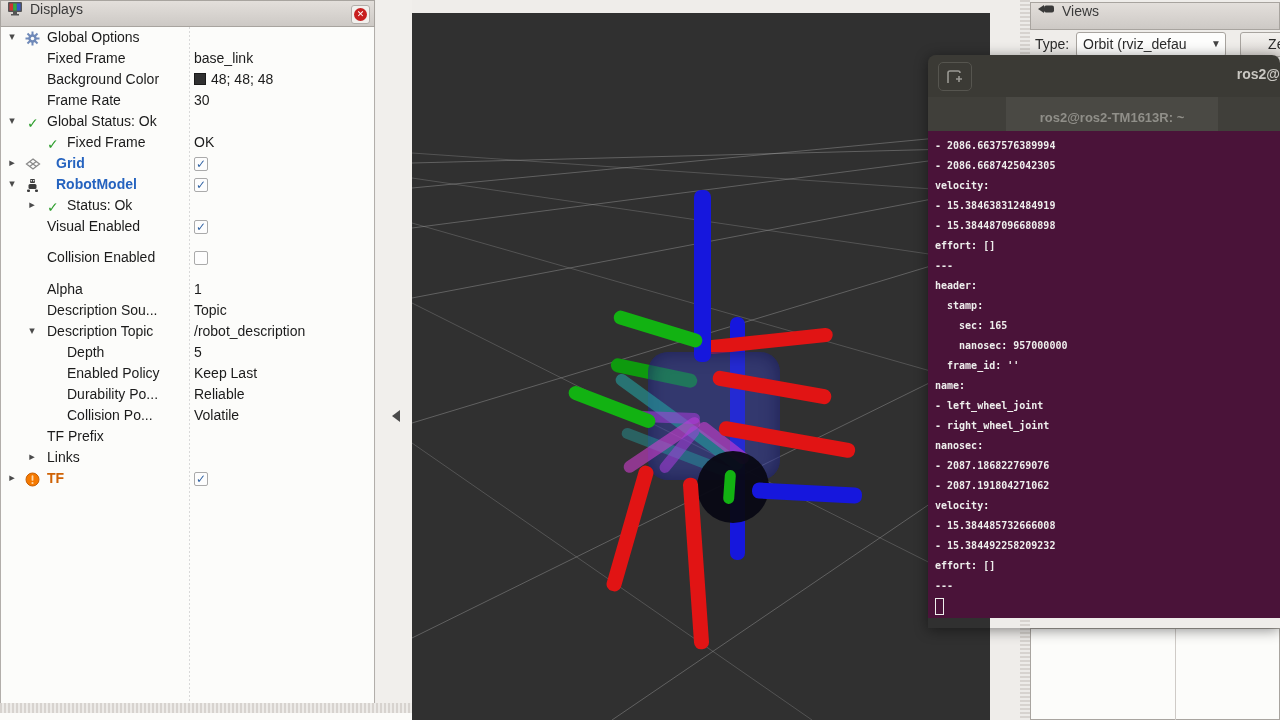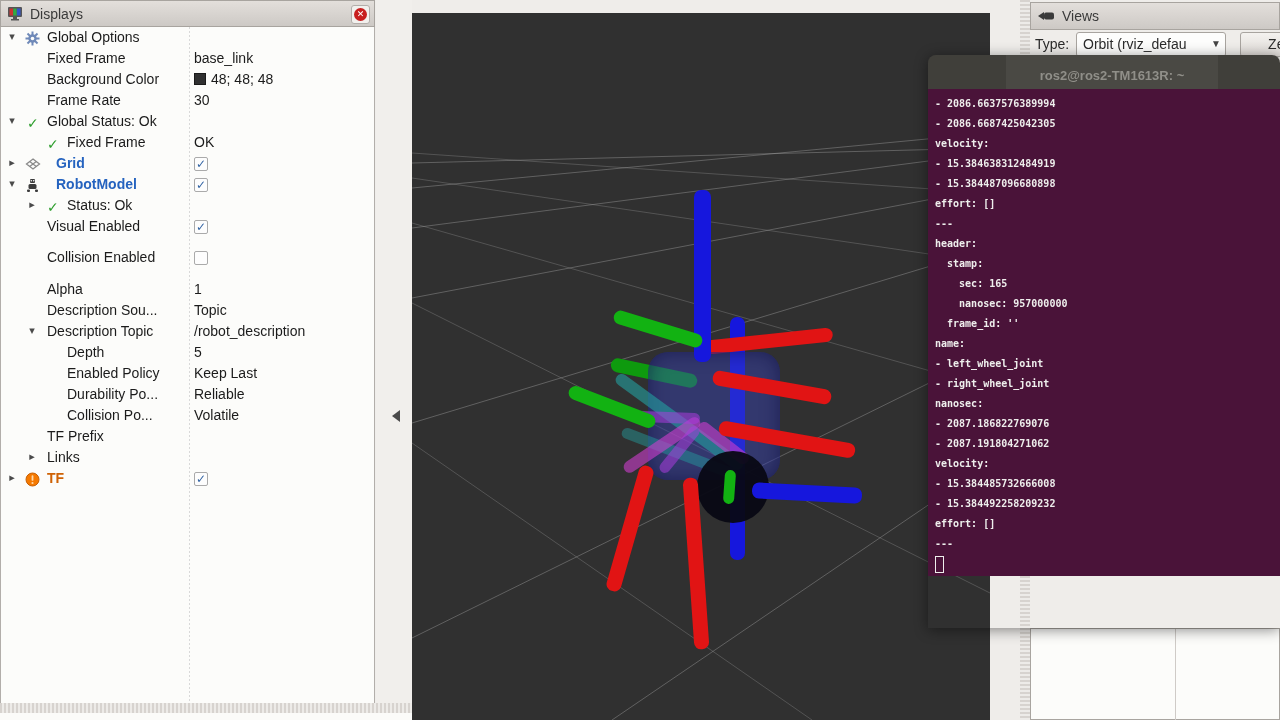--- a/index.html
+++ b/index.html
@@ -2,21 +2,21 @@
 <html><head>
 <meta charset="utf-8">
 <style>
   * { box-sizing: border-box; }
   html,body { margin:0; padding:0; width:1280px; height:720px; overflow:hidden;
               font-family:"Liberation Sans","DejaVu Sans",sans-serif; }
   #app { position:relative; width:1280px; height:720px; background:#efedea; overflow:hidden; }
 
   
   .ptitle { position:absolute; background:linear-gradient(#e3dfdb,#cdc9c5);
-            border:1px solid #a8a49f; display:flex; align-items:center;
+            border:1px solid #a8a49f; display:flex; 
             font-size:14px; color:#3a3a3a; padding:0 6px; }
   .ptitle .ticon { margin-right:7px; display:inline-flex; }
 
   
   #displays-title { left:0; top:0; width:375px; height:27px; }
   #displays-close { position:absolute; right:4px; top:4px; width:19px; height:19px;
      background:#f2f0ed; border:1px solid #b2aeaa; border-radius:3px;
      display:flex; align-items:center; justify-content:center; cursor:pointer; }
   #displays-close .dot { width:13px; height:13px; border-radius:50%; background:#c81e1e;
      color:#fff; font-size:9px; line-height:13px; text-align:center; font-weight:bold; }
@@ -345,20 +345,30 @@
       <span class="carr">▼</span>
     </span>
     <span id="views-zero-btn">Zero</span>
   </div>
 
   <div id="views-list">
     <div id="views-list-divider"></div>
   </div>
 
   <div id="terminal">
+    <div id="term-titlebar">
+      <span id="term-newtab">
+        <svg width="18" height="16" viewBox="0 0 18 16">
+          <path d="M2 14 L2 4 Q2 2 4 2 L12 2 Q14 2 14 4" fill="none" stroke="#9a9994" stroke-width="1.6"></path>
+          <line x1="13" y1="7" x2="13" y2="13" stroke="#9a9994" stroke-width="1.6"></line>
+          <line x1="10" y1="10" x2="16" y2="10" stroke="#9a9994" stroke-width="1.6"></line>
+        </svg>
+      </span>
+      <span id="term-title">ros2@</span>
+    </div>
     <div id="term-tabbar">
       <span id="term-tab">ros2@ros2-TM1613R: ~</span>
     </div>
     <div id="term-body">
       <div>
           <div class="tline">- 2086.6637576389994</div>
           <div class="tline">- 2086.6687425042305</div>
           <div class="tline">velocity:</div>
           <div class="tline">- 15.384638312484919</div>
           <div class="tline">- 15.384487096680898</div>

